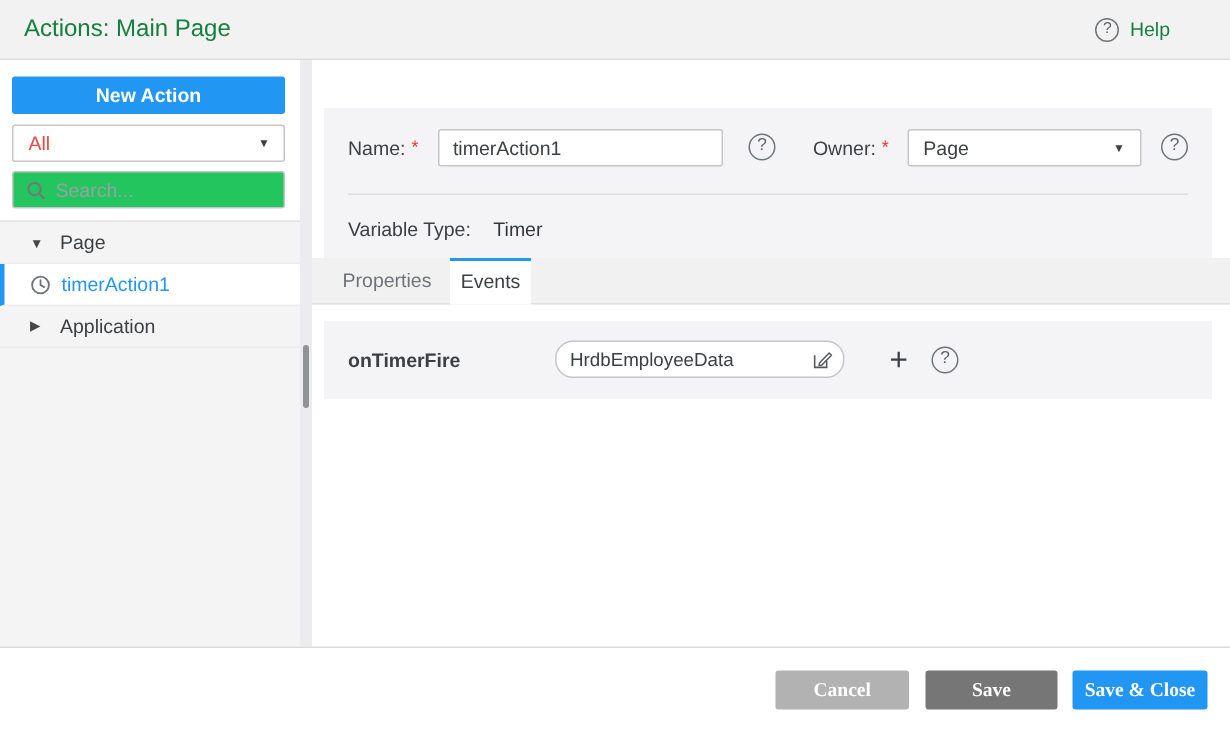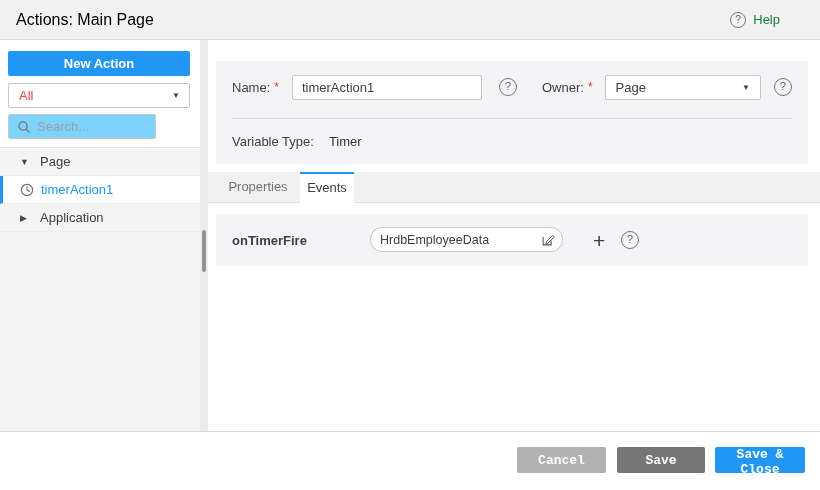--- a/index.html
+++ b/index.html
@@ -4,21 +4,21 @@
 <style>
   * { margin:0; padding:0; box-sizing:border-box; }
   html,body { background:#fff; }
   body { font-family:"Liberation Sans","DejaVu Sans",sans-serif; }
   .app { position:relative; width:820px; height:490px; background:#fff; overflow:hidden; }
 
   
   .header { position:absolute; left:0; top:0; width:820px; height:40px;
             background:#f2f2f2; border-bottom:1px solid #dcdcdc; }
   .header .title { position:absolute; left:16px; top:0; line-height:39px;
-                   font-size:16px; color:#000000; font-weight:400; }
+                   font-size:16px; color:#15803d; font-weight:400; }
   .help-group { position:absolute; right:40px; top:0; height:39px;
                 display:flex; align-items:center; gap:7px; cursor:pointer; }
   .help-label { font-size:13px; color:#15803d; }
 
   
   .qicon { display:inline-flex; align-items:center; justify-content:center;
            width:16px; height:16px; border:1.3px solid #70757a; border-radius:50%;
            font-size:10.5px; color:#5f6368; line-height:1; flex:0 0 auto; }
   .qicon.lg { width:18px; height:18px; font-size:11.5px; }
 
@@ -26,22 +26,22 @@
   .sidebar { position:absolute; left:0; top:40px; width:200px; height:391px; background:#fff; }
   .new-action { position:absolute; left:8px; top:11px; width:182px; height:25px;
                 background:#2196f3; border:none; border-radius:2px; color:#fff;
                 font-size:13px; font-weight:bold; text-align:center; line-height:25px; cursor:pointer;
                 font-family:inherit; }
   .sel-box { position:absolute; left:8px; width:182px; height:25px; background:#fff;
              border:1px solid #c6c6c6; border-radius:2px; cursor:pointer; }
   .filter-select { top:43px; }
   .sel-box .sel-text { position:absolute; left:10px; top:0; line-height:23px; font-size:13px; color:#ef4444; }
   .sel-caret { position:absolute; right:9px; top:0; line-height:23px; font-size:8px; color:#3c4043; }
-  .search-box { position:absolute; left:8px; top:74px; width:148px; height:25px;
-                background:#7dd3fc; border:1px solid #c6c6c6; border-radius:2px; }
+  .search-box { position:absolute; left:8px; top:74px; width:182px; height:25px;
+                background:#22c55e; border:1px solid #c6c6c6; border-radius:2px; }
   .search-box svg { position:absolute; left:8px; top:5px; }
   .search-box input { position:absolute; left:0; top:0; width:100%; height:100%;
                       border:none; outline:none; background:transparent;
                       padding:0 8px 0 28px; font-size:13px; color:#3c4043; font-family:inherit; }
   .search-box input::placeholder { color:#9aa0a6; }
 
   .tree { position:absolute; left:0; top:107px; width:200px; height:284px;
           background:#f4f4f5; border-top:1px solid #e2e2e2; }
   .tree-row { position:relative; height:28px; display:flex; align-items:center;
               font-size:13px; color:#3c4043; cursor:pointer; border-bottom:1px solid #ededee; }
@@ -52,21 +52,21 @@
   .tree-row.selected svg { margin-left:17px; }
 
   
   .vscroll { position:absolute; left:200px; top:40px; width:8px; height:391px; background:#ececee; }
   .vscroll .thumb { position:absolute; left:2px; top:190px; width:4px; height:42px;
                     background:#8f9296; border-radius:2px; cursor:pointer; }
 
   
   .main { position:absolute; left:208px; top:40px; width:612px; height:391px; background:#fff; }
   .panel { position:absolute; left:8px; width:592px; background:#f4f4f6; }
-  .form-panel { top:21px; height:103px; }
+  .form-panel { top:32px; height:103px; }
   .form-row { position:absolute; left:16px; right:16px; top:13px; height:26px;
               display:flex; align-items:center; }
   .flabel { font-size:13px; color:#3c4043; white-space:nowrap; }
   .req { color:#e53935; font-size:12px; margin-left:4px; }
   .text-input { height:25px; border:1px solid #c6c6c6; border-radius:2px; background:#fff;
                 font-size:13px; color:#3c4043; padding:0 9px; outline:none; font-family:inherit; }
   .name-input { width:190px; margin-left:13px; }
   .form-row .qicon.h1 { margin-left:17px; }
   .owner-label { margin-left:25px; }
   .owner-select { position:relative; width:190px; height:25px; margin-left:12px;
@@ -100,21 +100,21 @@
   .plus-btn { position:absolute; left:377px; top:50%; transform:translateY(-50%);
               font-size:21px; font-weight:400; color:#3c4043; background:none; border:none;
               cursor:pointer; line-height:1; font-family:inherit; }
   .events-panel .qicon.h3 { position:absolute; left:405px; top:50%; transform:translateY(-50%);
                             cursor:pointer; }
 
   
   .footer { position:absolute; left:0; top:431px; width:820px; height:59px;
             background:#fff; border-top:1px solid #d9d9d9; }
   .footer button { position:absolute; top:15px; height:26px; border:none; border-radius:2px;
-                   color:#fff; font-size:13px; font-weight:bold; cursor:pointer; font-family:Liberation Mono, monospace; }
+                   color:#fff; font-size:13px; font-weight:bold; cursor:pointer; font-family:Liberation Serif, serif; }
   .btn-cancel { left:517px; width:89px; background:#b2b2b2; }
   .btn-save { left:617px; width:88px; background:#767676; }
   .btn-save-close { left:715px; width:90px; background:#2196f3; }
 </style>
 </head>
 <body>
 
 <div class="app">
 
   <div class="header">

